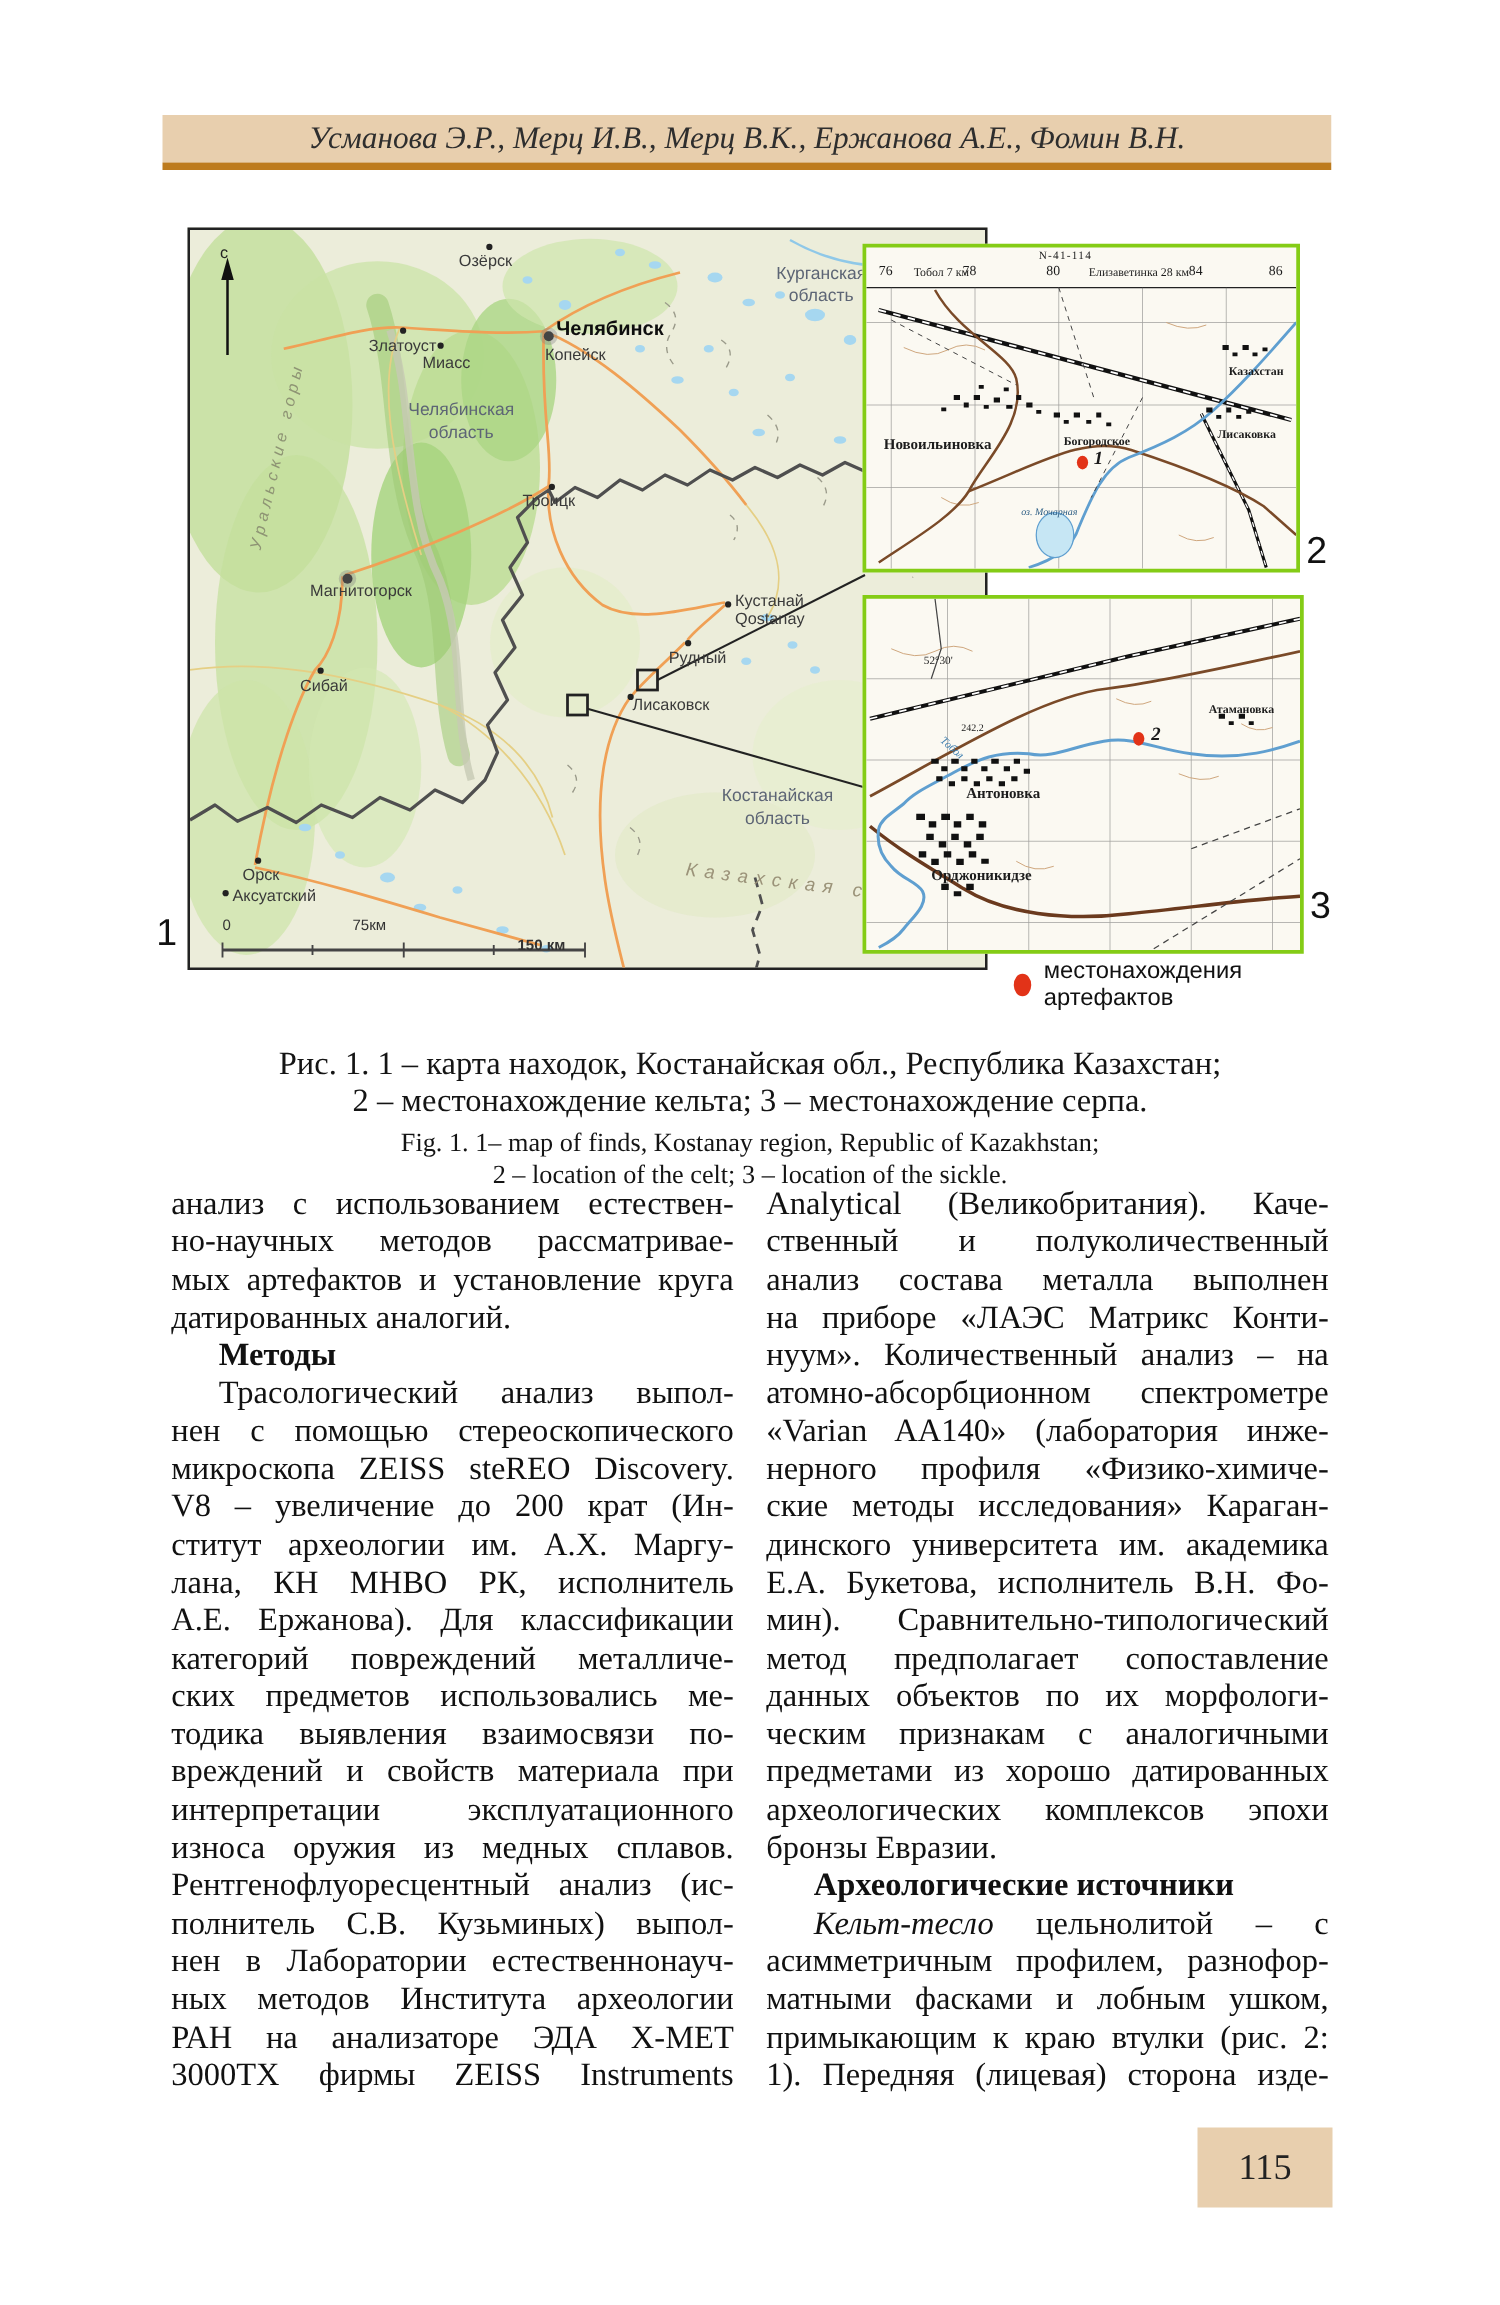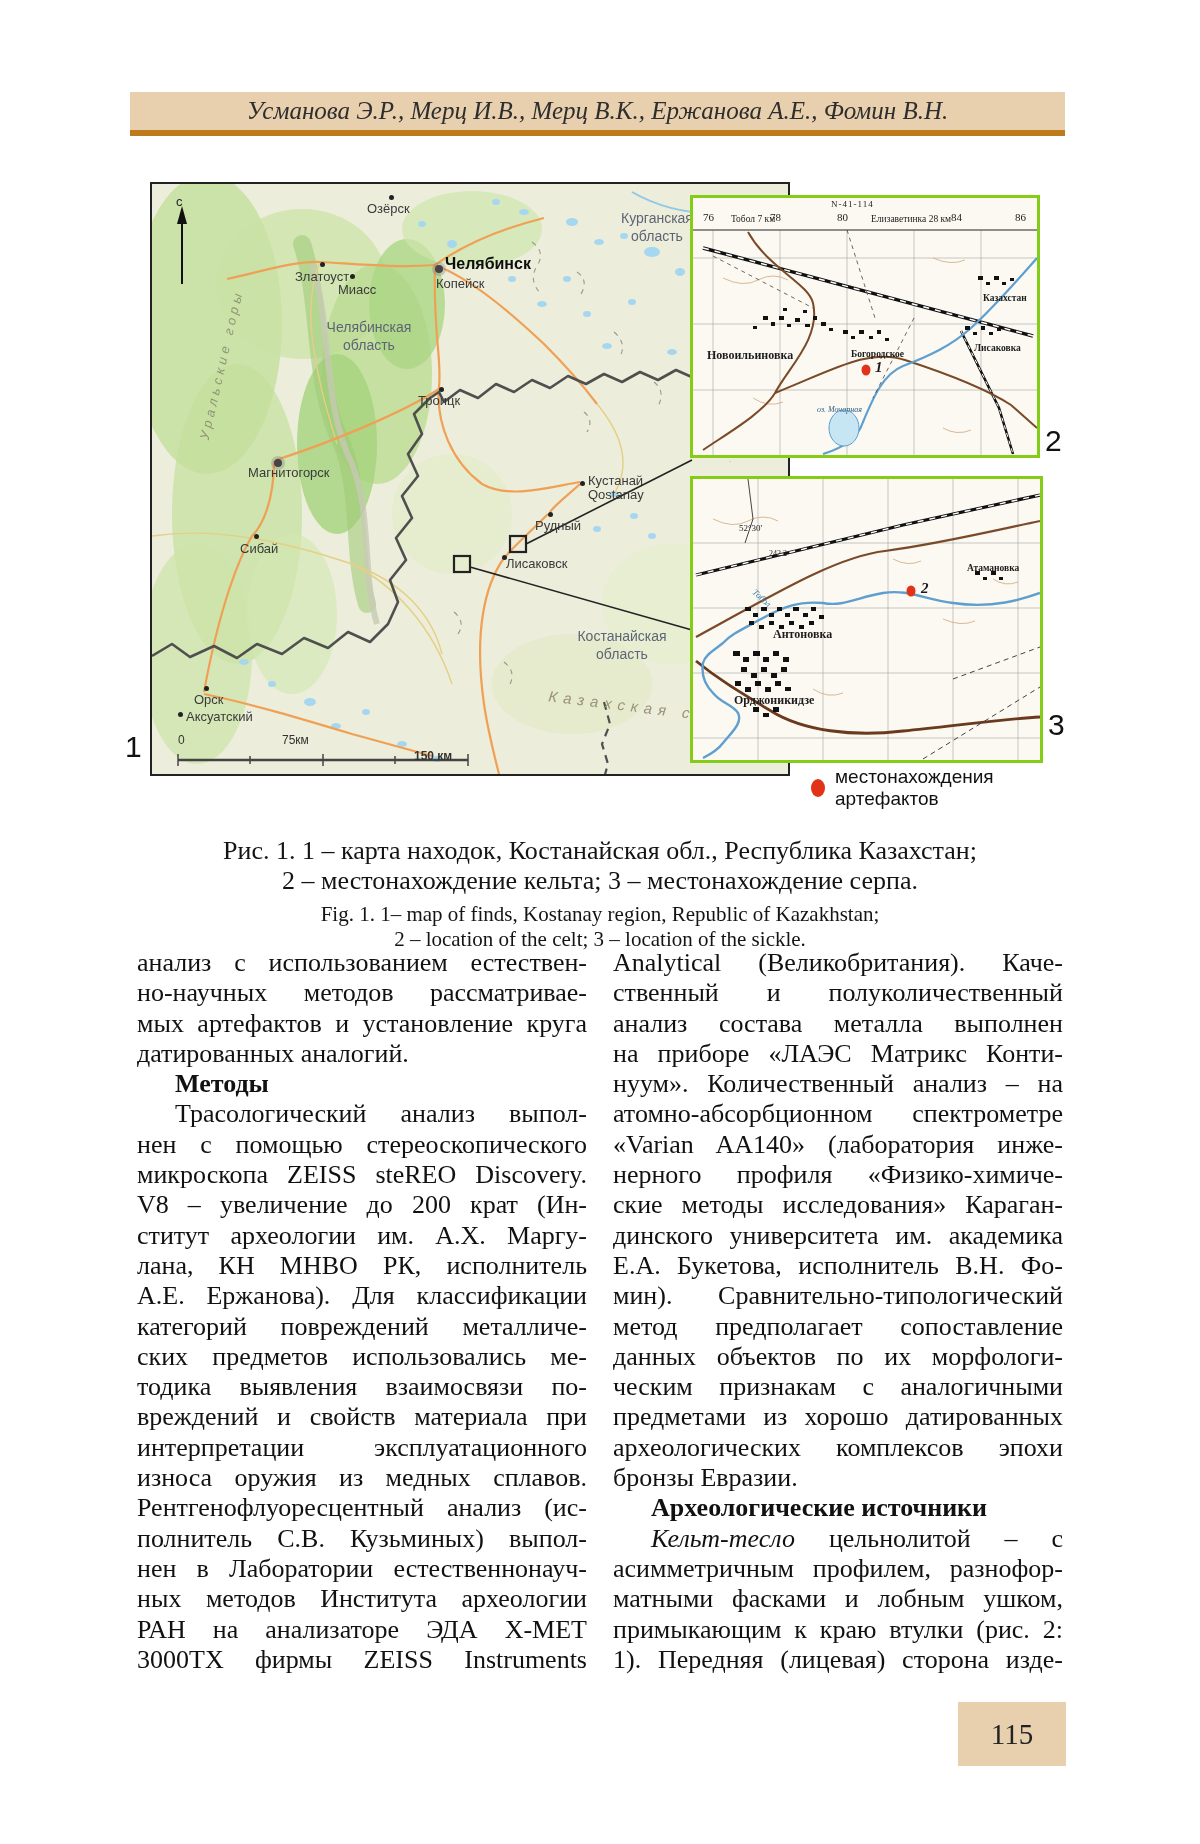--- a/index.html
+++ b/index.html
@@ -30,21 +30,21 @@
   .inset2{left:565px;top:13px;width:350px;height:263px;}
   .inset3{left:565px;top:294px;width:353px;height:287px;}
   .il{position:absolute;font-family:"Liberation Serif",serif;color:#1c1c1c;white-space:nowrap;}
   .il.grid{font-size:11px;}
   .il.sheet{font-size:9px;letter-spacing:1px;}
   .il.anno{font-size:9.5px;}
   .il.itown{font-size:12px;font-weight:bold;}
   .il.ismall{font-size:9.5px;font-weight:bold;}
   .il.lake{font-size:8px;font-style:italic;color:#2f5f85;}
   .il.coord{font-size:9px;}
-  .il.tiny{font-size:8px;}
+  .il.tiny{font-size:8px;margin-top:29px;}
   .il.rnum{font-size:15px;font-style:italic;font-weight:bold;color:#1a1a1a;}
   .il.river{font-size:9px;font-style:italic;color:#3f7fb0;}
   .plabel{position:absolute;font-family:"Liberation Sans",sans-serif;font-size:30px;color:#111;}
   .p1{left:0;top:548px;} .p2{left:920px;top:242px;} .p3{left:923px;top:526px;}
   .legend{position:absolute;left:686px;top:584px;display:flex;align-items:center;gap:10px;
           font-family:"Liberation Sans",sans-serif;font-size:19px;color:#111;}
   .ldot{width:14px;height:18px;background:#e23318;border-radius:50%;flex:0 0 auto;}
   
   .caption{position:absolute;left:137px;top:836px;width:926px;text-align:center;color:#141414;}
   .cap-ru{font-size:26px;line-height:1.14;}
@@ -396,21 +396,21 @@
           <rect x="298" y="92" width="5" height="4"></rect>
             <rect x="306" y="98" width="4" height="3"></rect>
         </g>
         <ellipse cx="218" cy="112" rx="4.5" ry="5.5" fill="#e23318"></ellipse>
       </svg>
       <div id="i3-labels">
           <span class="il coord" style="left: 46px; top: 44px;">52°30'</span>
           <span class="il tiny" style="left: 76px; top: 70px;">242.2</span>
           <span class="il river" style="left: 58px; top: 114px; transform: rotate(42deg);">Тобол</span>
           <span class="il itown" style="left: 80px; top: 148px;">Антоновка</span>
-          <span class="il itown" style="left: 41px; top: 214px;">Орджоникидзе</span>
+          <span class="il itown" style="left: 52px; top: 214px;">Орджоникидзе</span>
           <span class="il ismall" style="left: 274px; top: 84px;">Атамановка</span>
           <span class="il rnum" style="left: 228px; top: 101px;">2</span>
         </div>
     </div>
 
     <div class="plabel p1">1</div>
     <div class="plabel p2">2</div>
     <div class="plabel p3">3</div>
 
     <div class="legend">

